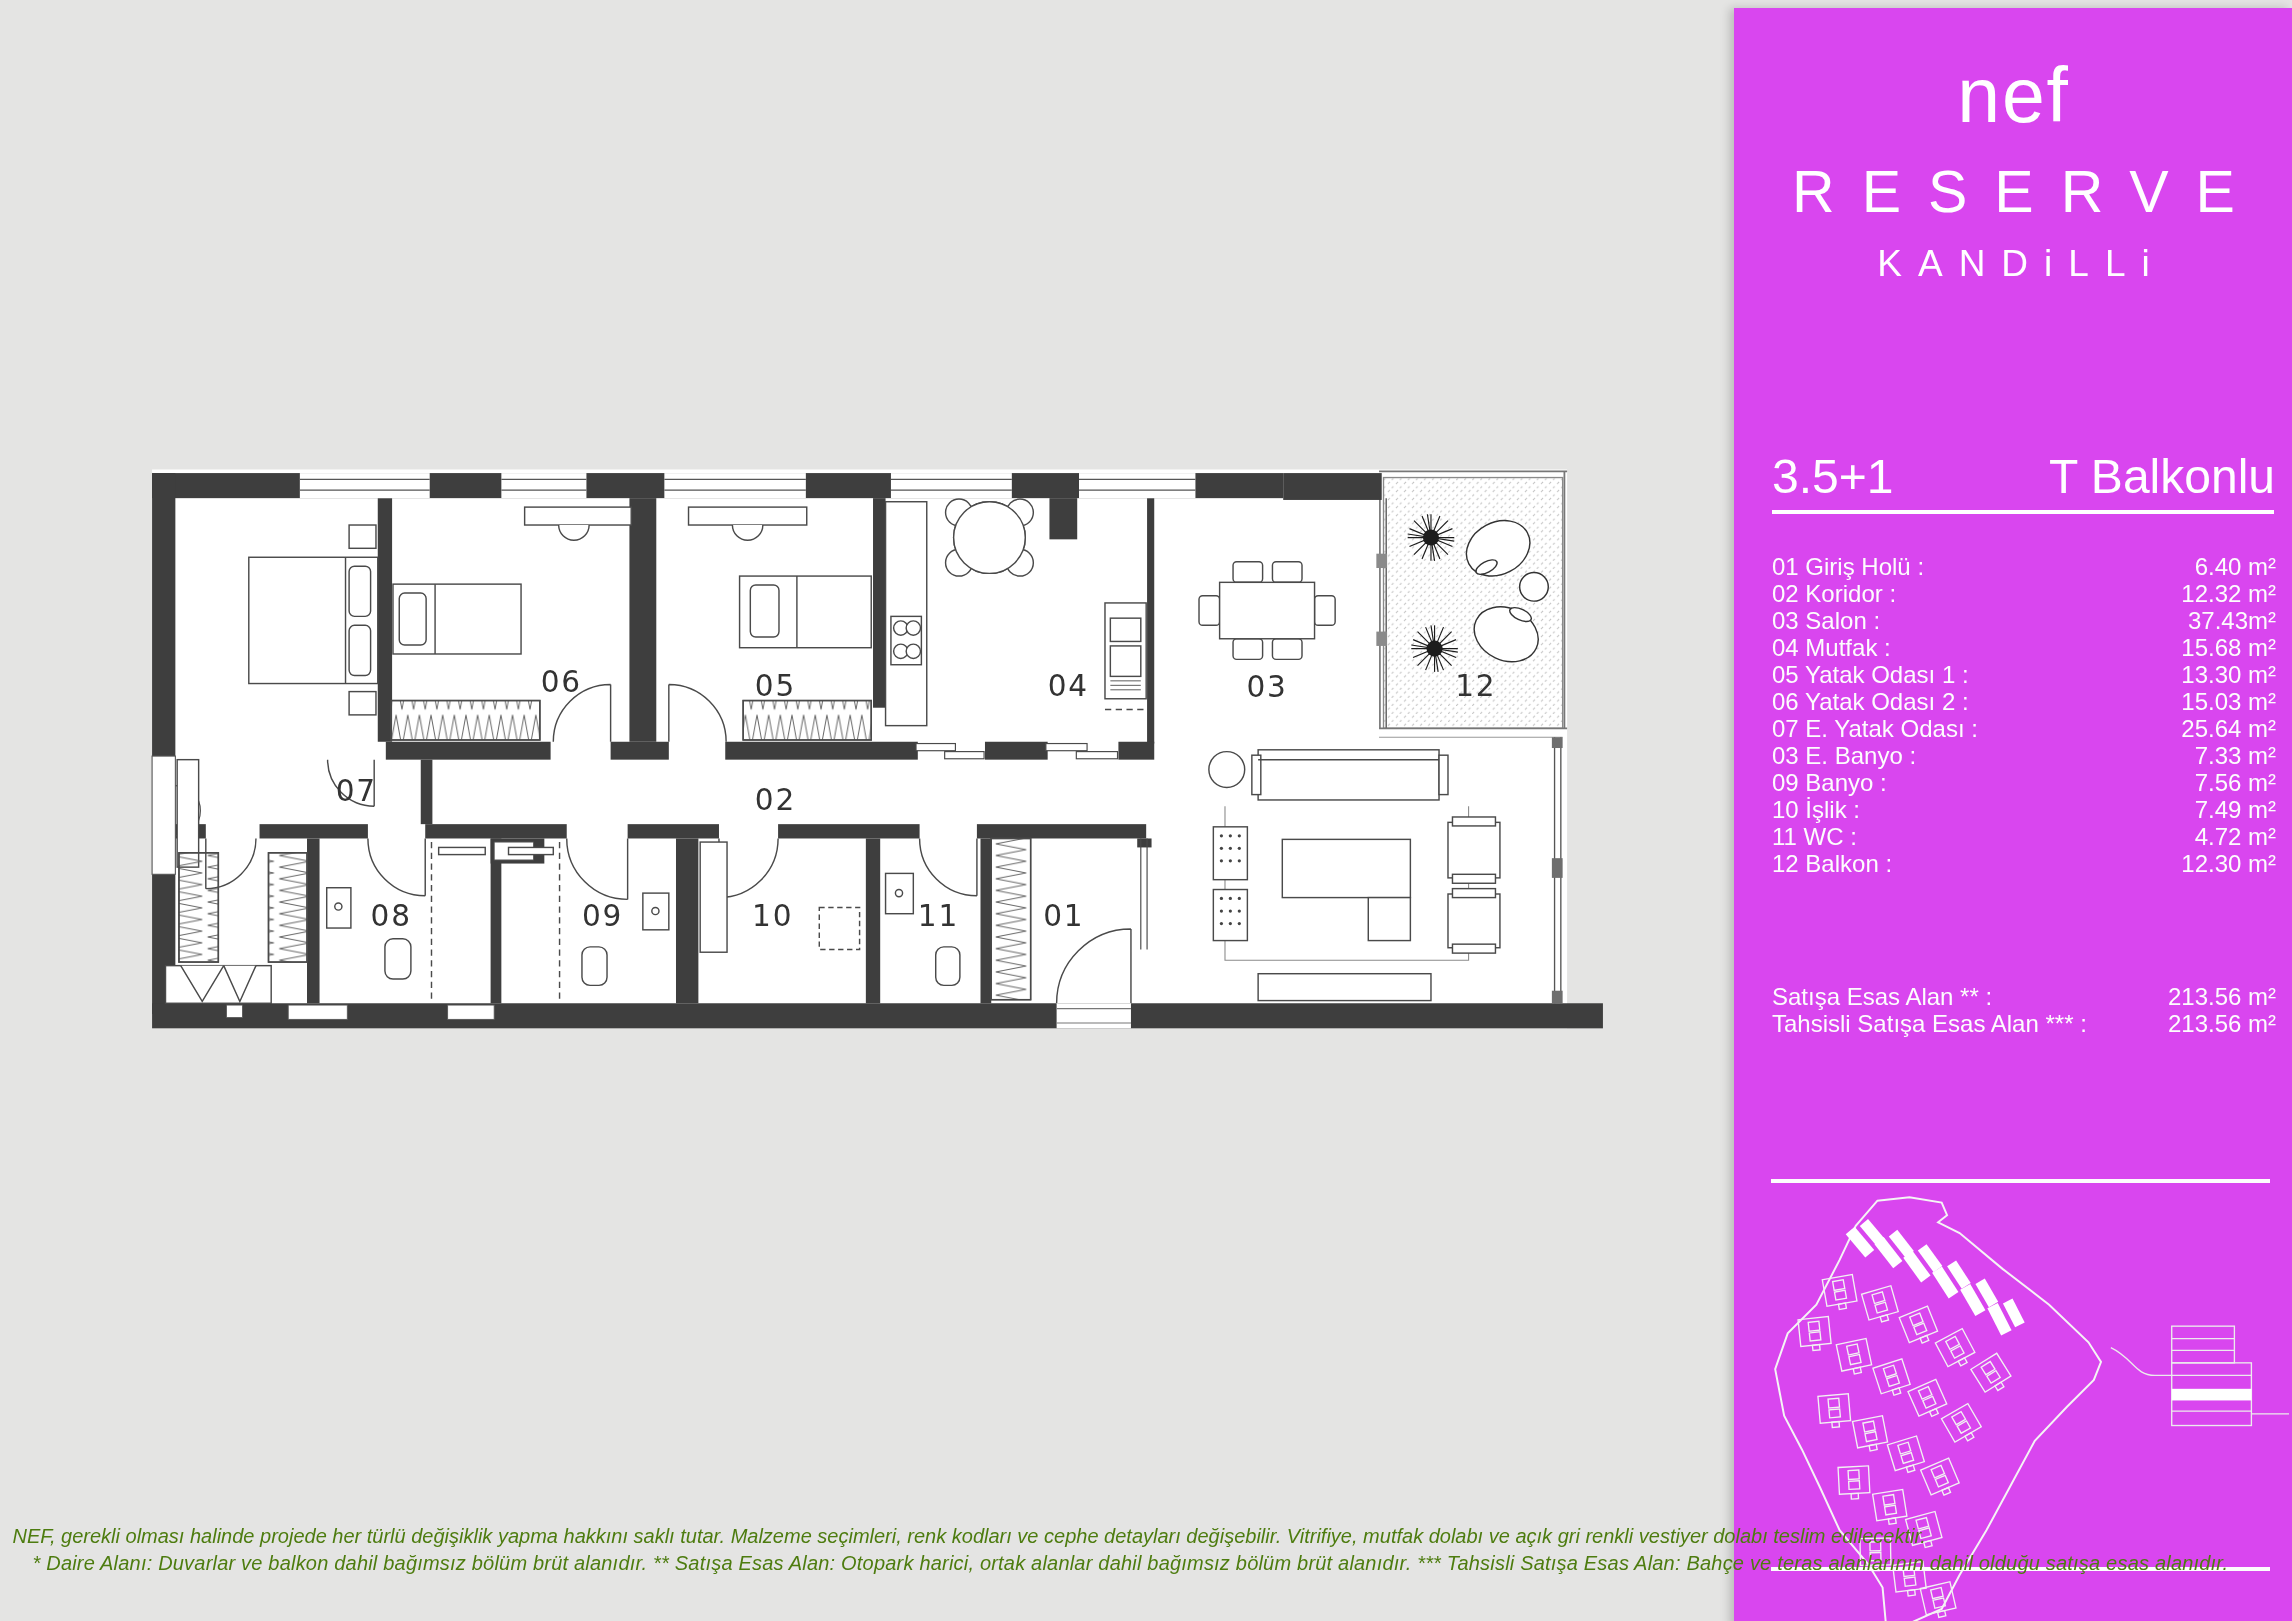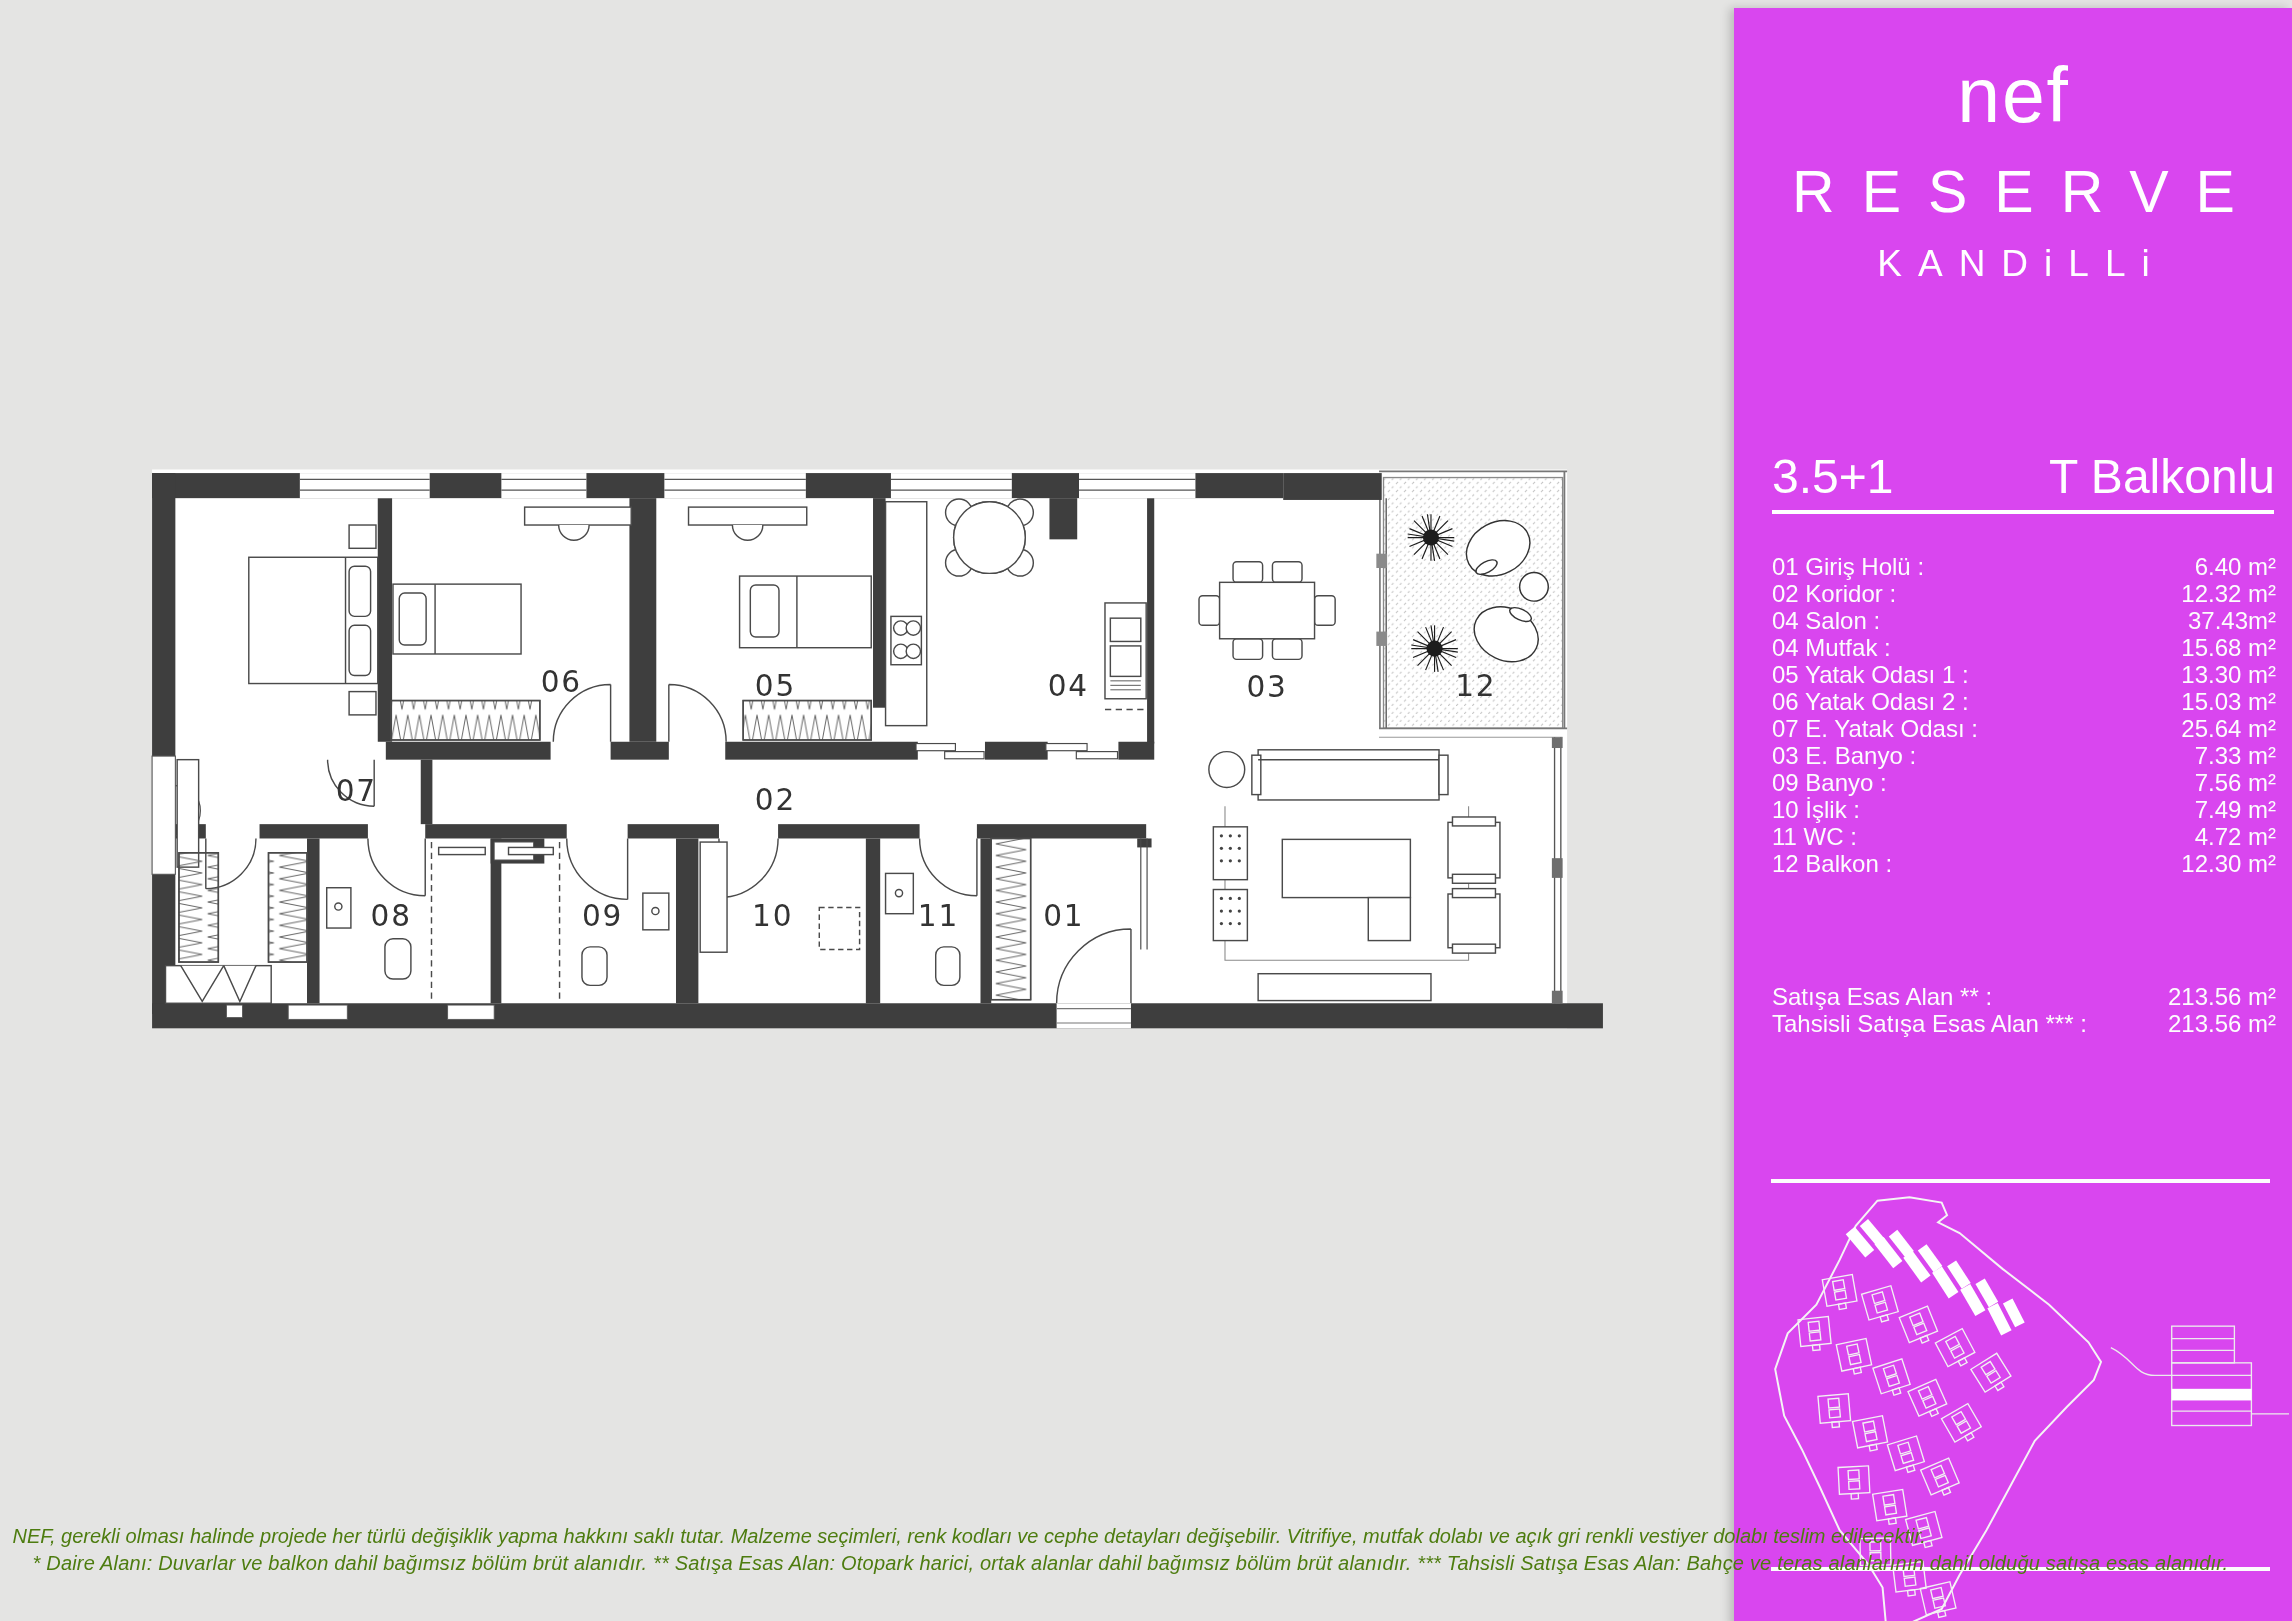--- a/index.html
+++ b/index.html
@@ -346,21 +346,21 @@
   <div id="rooms-list" class="arealist">
     <div class="arow">
         <span>01 Giriş Holü :</span>
         <span class="a-val">6.40 m²</span>
       </div>
     <div class="arow">
         <span>02 Koridor :</span>
         <span class="a-val">12.32 m²</span>
       </div>
     <div class="arow">
-        <span>04 Salon :</span>
+        <span>03 Salon :</span>
         <span class="a-val">37.43m²</span>
       </div>
     <div class="arow">
         <span>04 Mutfak :</span>
         <span class="a-val">15.68 m²</span>
       </div>
     <div class="arow">
         <span>05 Yatak Odası 1 :</span>
         <span class="a-val">13.30 m²</span>
       </div>

